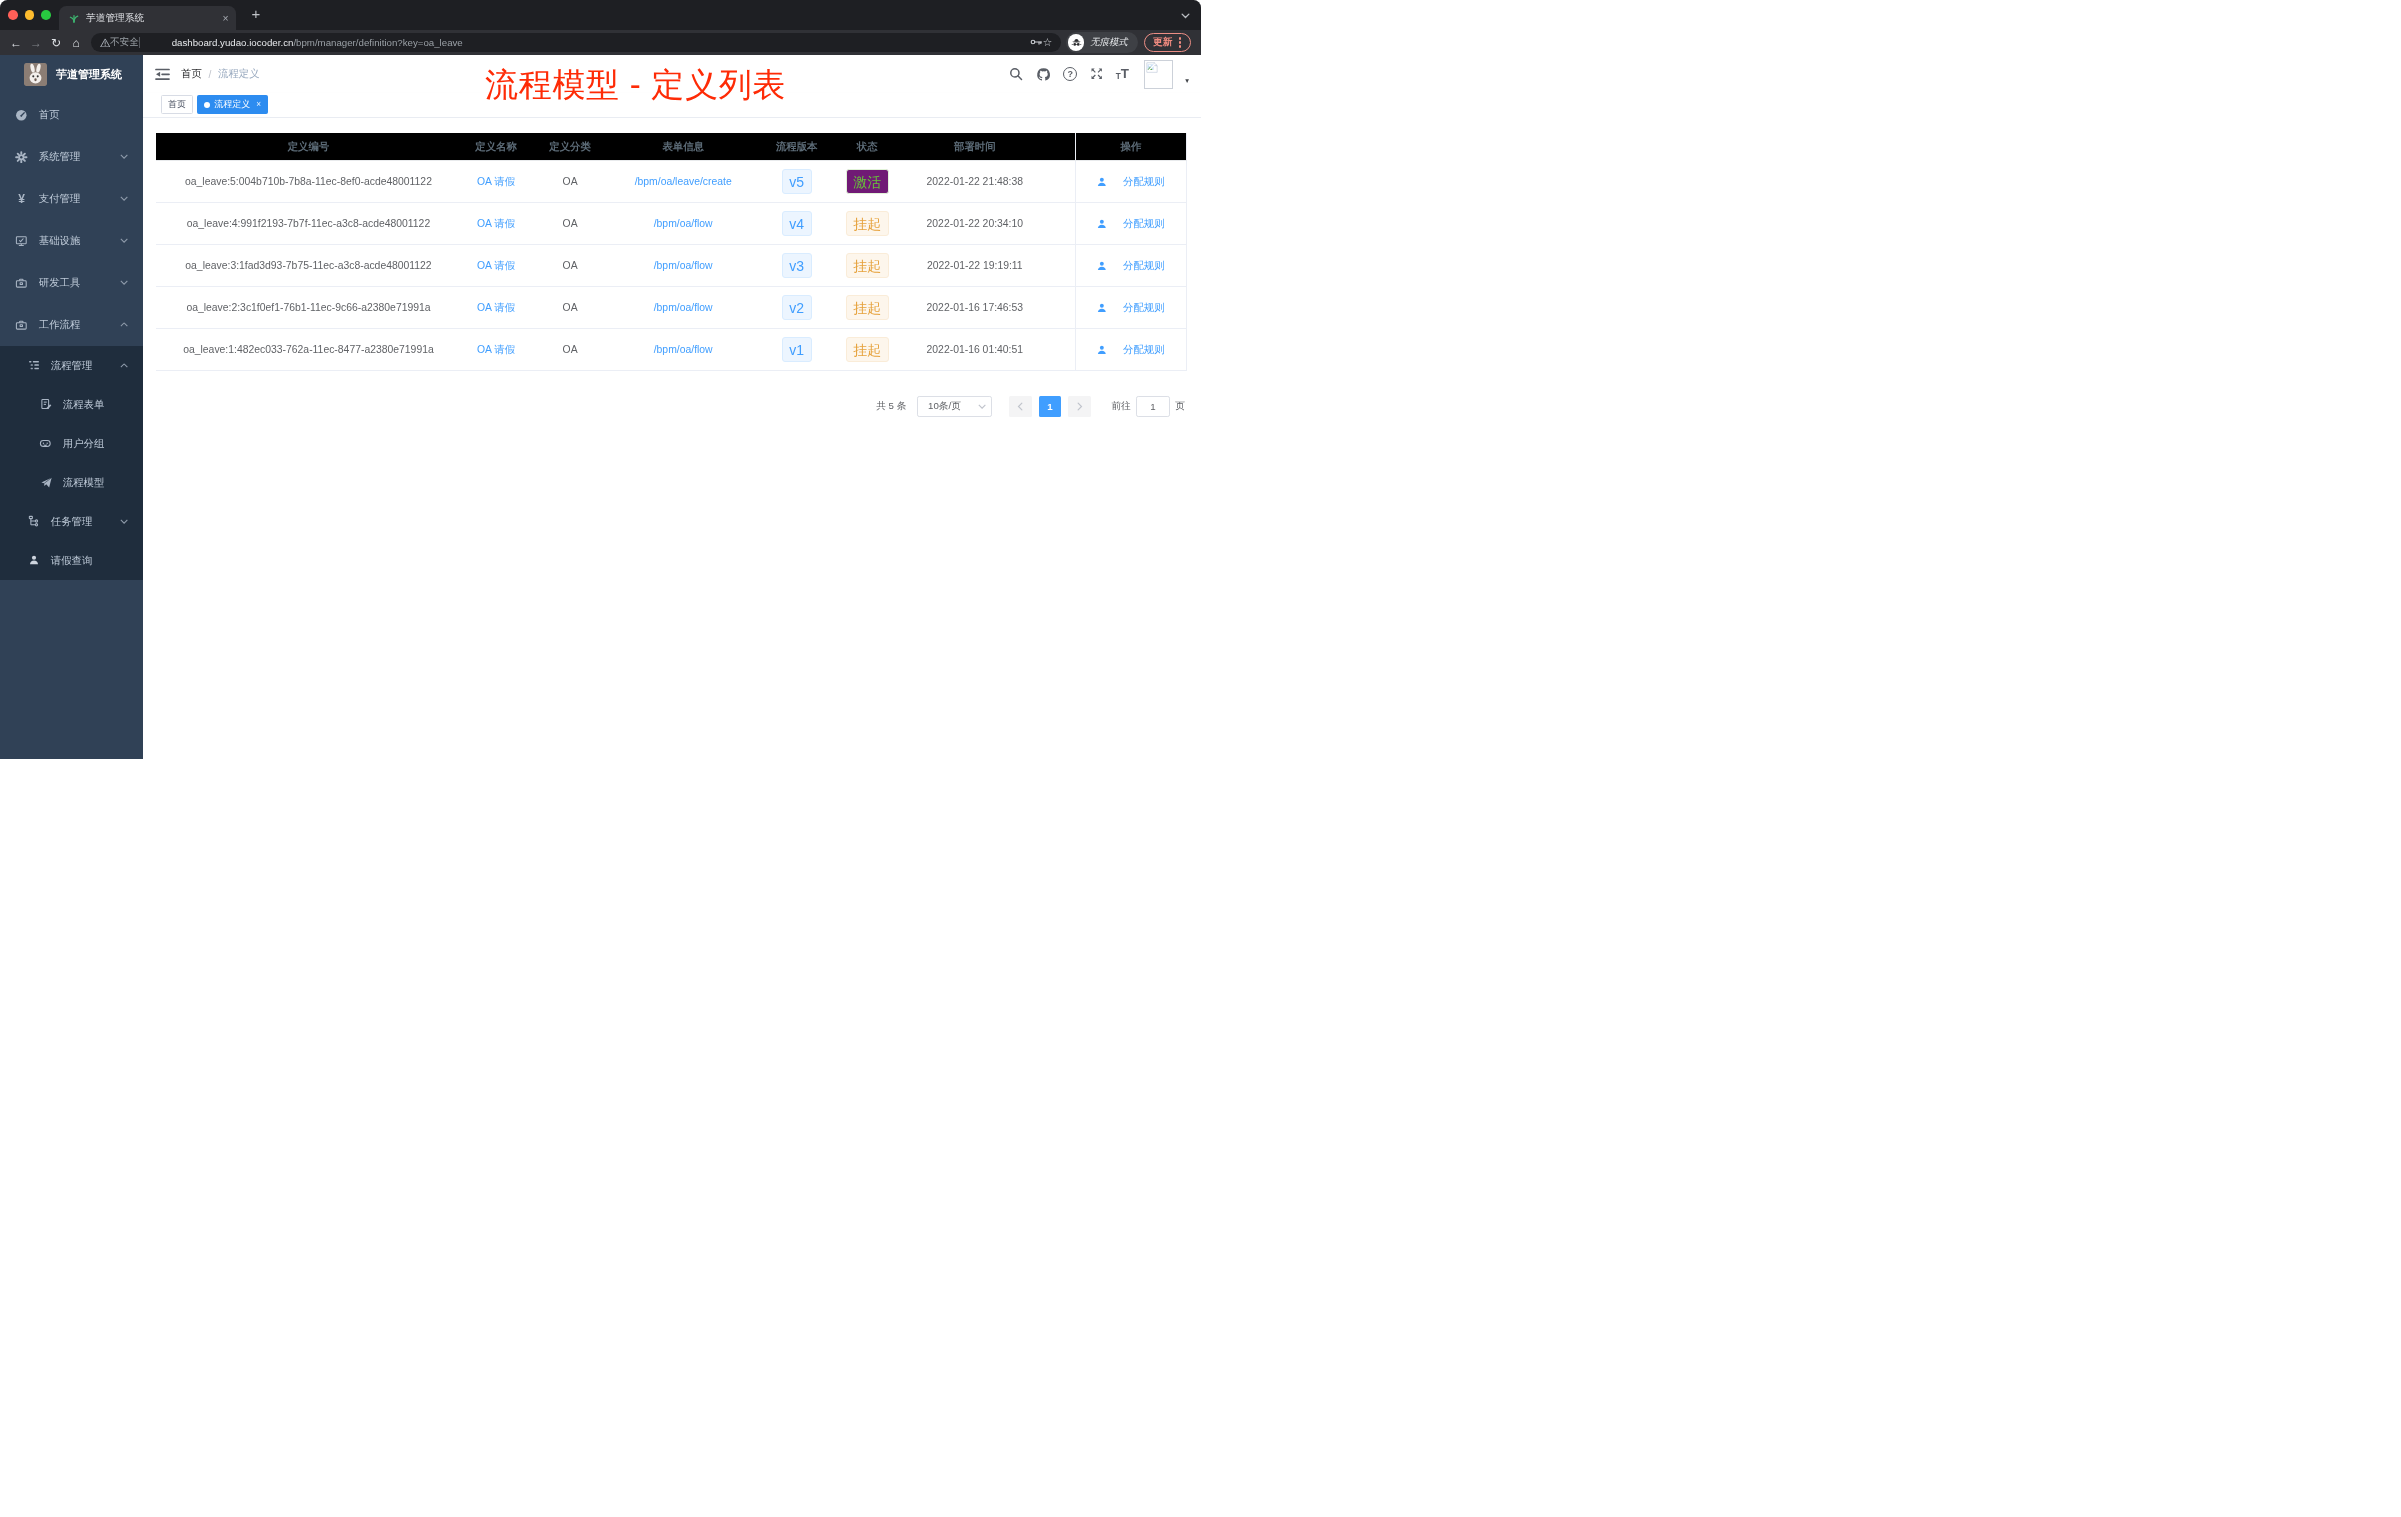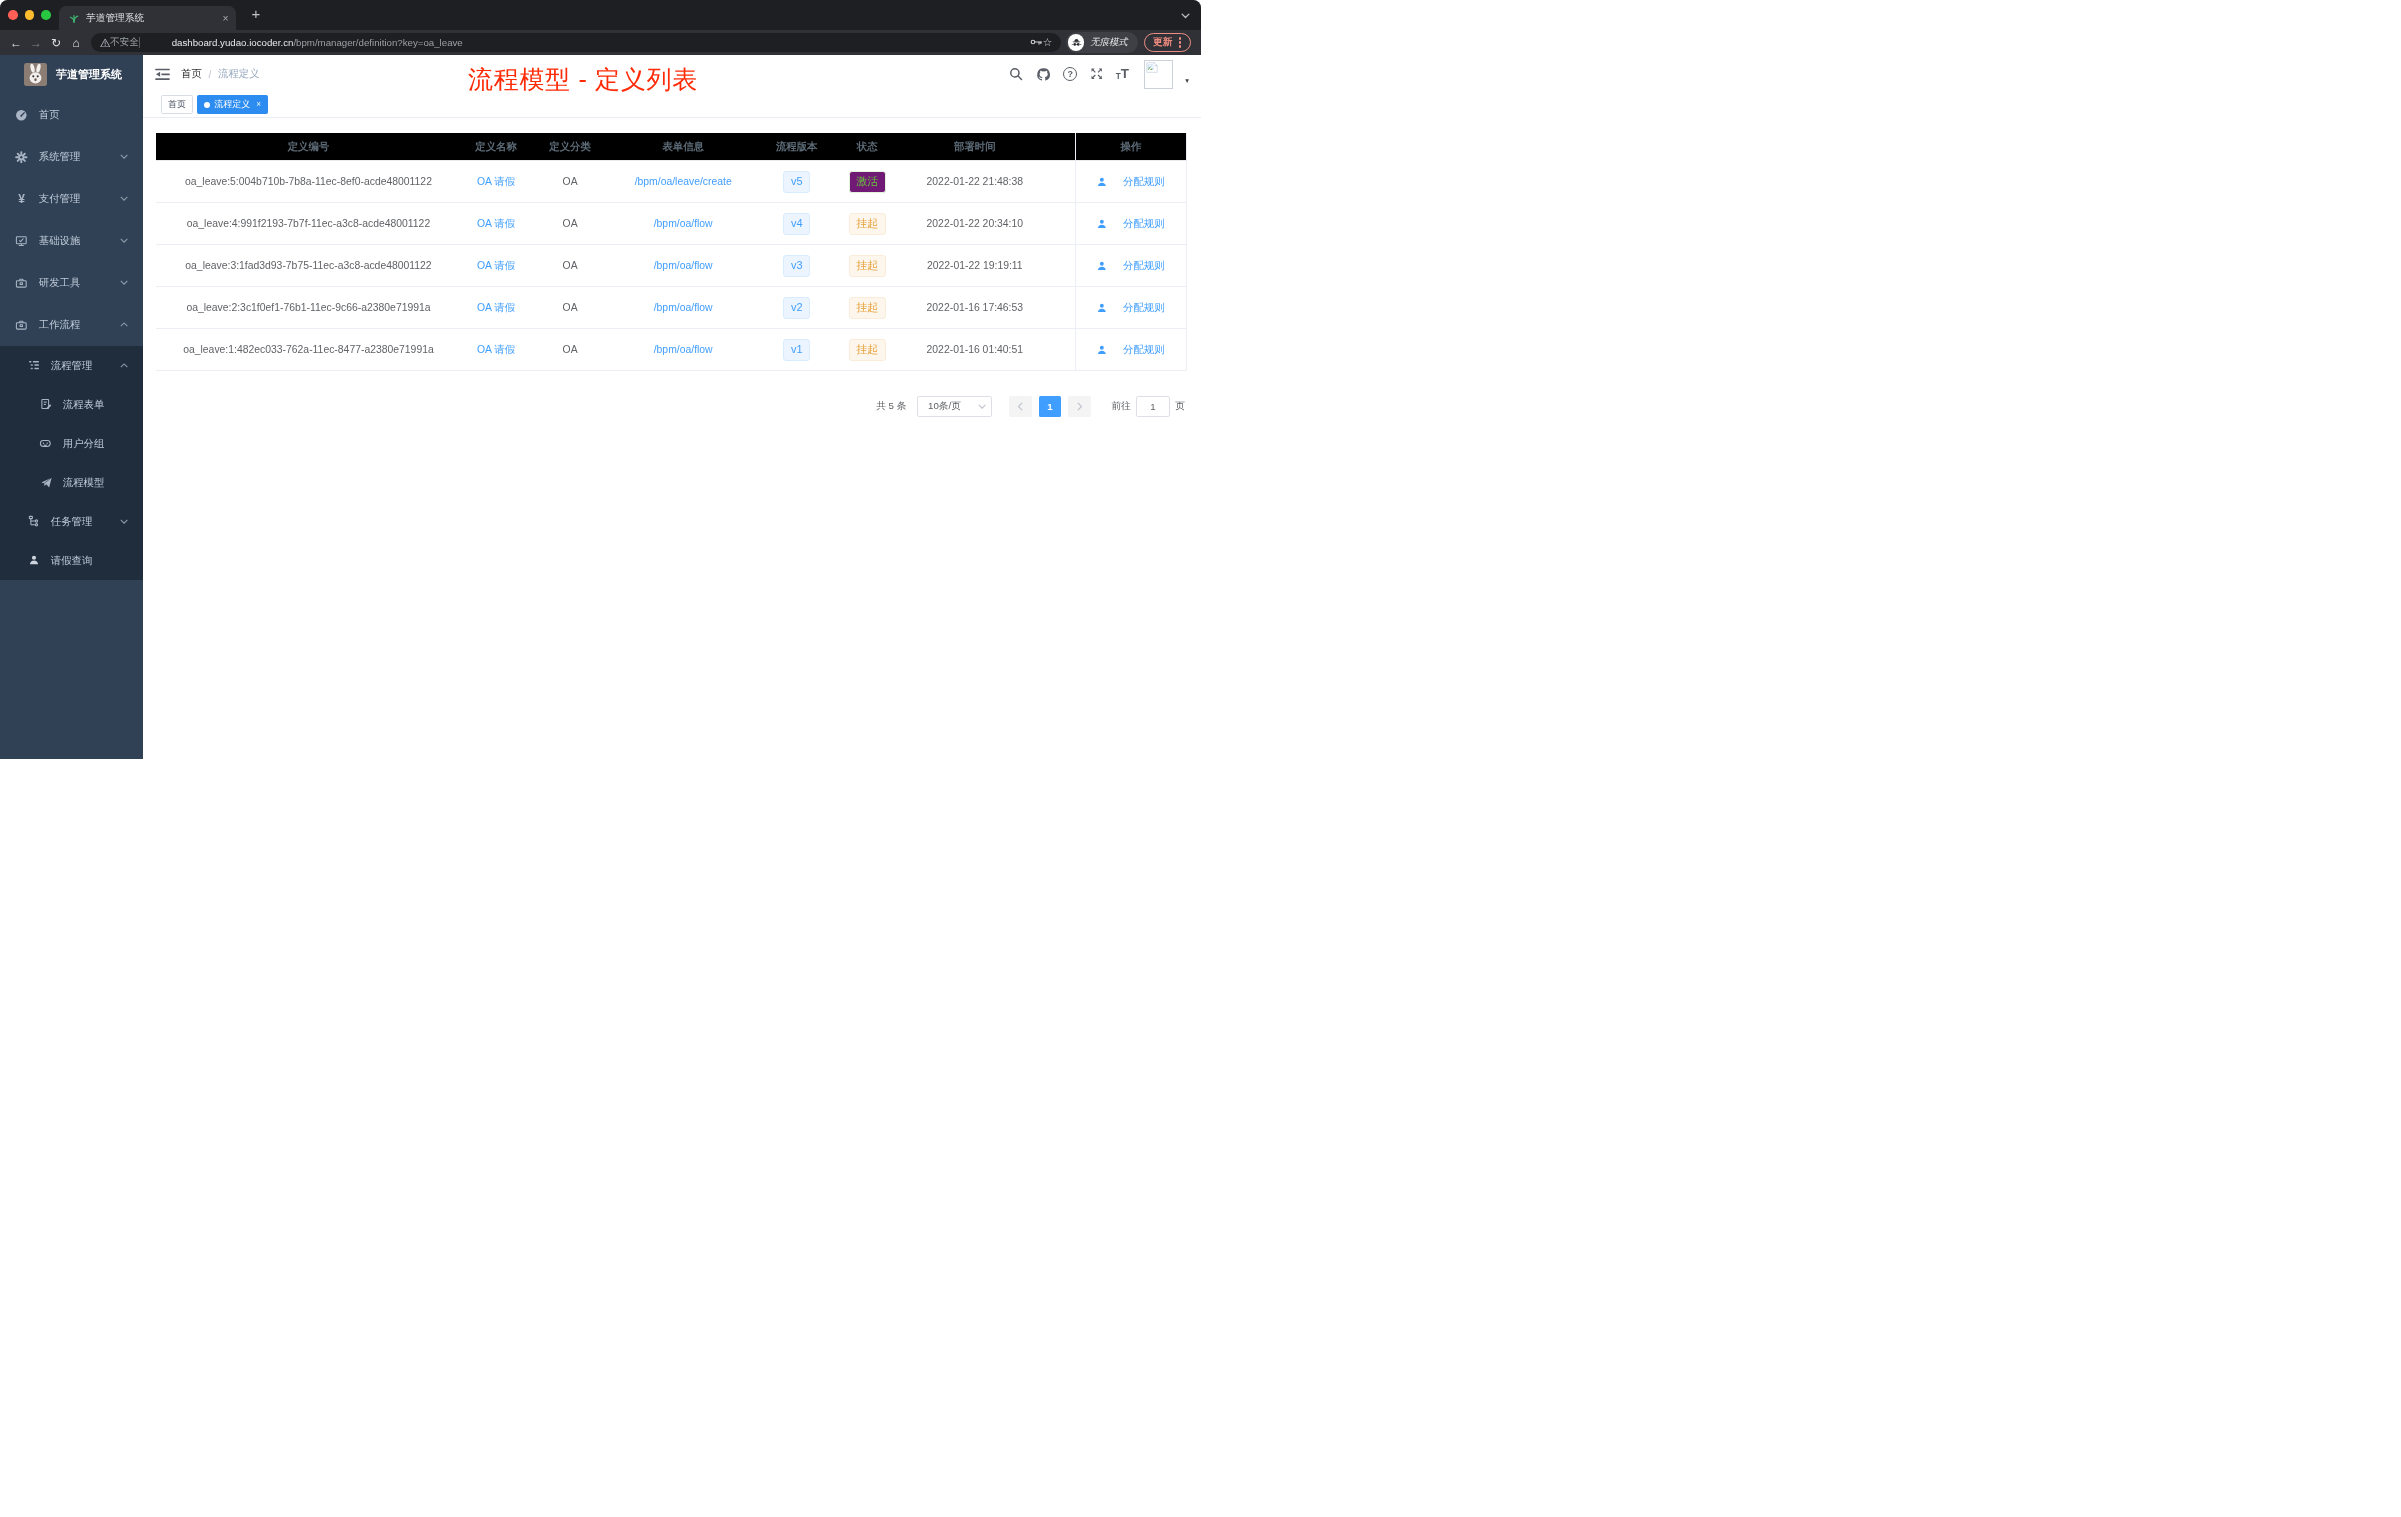--- a/index.html
+++ b/index.html
@@ -54,35 +54,35 @@
   .breadcrumb { display:flex; align-items:center; gap:6.7px; font-size:10.4px; }
   .bc-home { color:#303133; }
   .bc-sep { color:#c0c4cc; }
   .bc-cur { color:#97a8be; }
   .hdr-right { margin-left:auto; display:flex; align-items:center; gap:12.6px; color:#5a5e66; }
   .icon-q { width:14px; height:14px; border:1.3px solid #5a5e66; border-radius:50%; display:flex; align-items:center; justify-content:center; font-size:9px; font-weight:700; color:#5a5e66; }
   .tt { display:flex; align-items:flex-end; color:#5a5e66; font-weight:700; line-height:1; }
   .tt .t-sm { font-size:8.2px; } .tt .t-lg { font-size:13.4px; }
   .avatar { width:29px; height:29px; border:0.7px solid #ccd1d9; background:#fff; margin-left:2.2px; padding:1.5px; flex:none; }
   .hdr-caret { color:#43464b; font-size:7.4px; margin-top:12px; }
-  .red-note { position:absolute; left:325px; top:8.2px; font-size:25px; color:#fe2b06; font-weight:500; letter-spacing:0.7px; z-index:9; white-space:nowrap; }
+  .red-note { position:absolute; left:342px; top:8.2px; font-size:33px; color:#fe2b06; font-weight:500; letter-spacing:0.7px; z-index:9; white-space:nowrap; }
 
   .tagbar { height:24.5px; display:flex; align-items:center; padding-left:18px; gap:3.7px; border-bottom:0.7px solid #e9ecf2; box-shadow:0 0.7px 2.2px rgba(0,21,41,.08); flex:none; background:#fff; }
   .tag { height:19.3px; border:0.7px solid #d8dce5; background:#fff; color:#495060; font-size:9px; display:inline-flex; align-items:center; padding:0 6px; gap:4.5px; border-radius:1.5px; cursor:pointer; }
   .tag.active { background:#2d8cf0; border-color:#2d8cf0; color:#fff; }
   .tag-dot { width:6px; height:6px; border-radius:50%; background:#fff; flex:none; }
   .tag-x { font-size:8.2px; margin-left:1.5px; opacity:.9; }
 
   .content { flex:1; padding:15.6px 14px 0 13.4px; background:#fff; min-height:0; }
   table { width:100%; border-collapse:collapse; table-layout:fixed; }
   th { background:#000000; color:#5c6b77; font-weight:700; font-size:10.4px; height:27.5px; text-align:center; border-bottom:0.7px solid #e8eaec; }
   td { height:42px; text-align:center; border-bottom:0.7px solid #ebeef5; font-size:10.4px; color:#606266; overflow:hidden; white-space:nowrap; }
   .col-action { border-left:0.7px solid #ebeef5; border-right:0.7px solid #ebeef5; }
   .link { color:#409eff; cursor:pointer; text-decoration:none; }
-  .badge { display:inline-block; padding:3.7px 6.7px; font-size:11px; border-radius:3px; line-height:1.15; }
+  .badge { display:inline-block; padding:3.7px 6.7px; font-size:14px; border-radius:3px; line-height:1.15; }
   .ver { background:#ecf5ff; border:0.7px solid #d9ecff; color:#409eff; min-width:15px; }
   .status { border:0.7px solid transparent; }
   .status.success { background:#701a75; border-color:#e1f3d8; color:#67c23a; }
   .status.warning { background:#fdf6ec; border-color:#faecd8; color:#e6a23c; }
   .action-link { color:#409eff; display:inline-flex; align-items:center; gap:16px; cursor:pointer; }
 
   .pagination { display:flex; align-items:center; justify-content:flex-end; margin-top:25px; font-size:9.7px; color:#606266; padding-right:2.2px; }
   .pg-total { margin-right:11px; }
   .pg-select { width:75px; height:21px; border:0.7px solid #dcdfe6; border-radius:2.2px; display:flex; align-items:center; justify-content:space-between; padding:0 5.2px 0 9.7px; background:#fff; color:#606266; margin-right:12.6px; cursor:pointer; }
   .pg-btn { width:23px; height:21px; border-radius:1.5px; background:#f4f4f5; display:flex; align-items:center; justify-content:center; color:#c0c4cc; margin:0 3.7px; cursor:pointer; }

